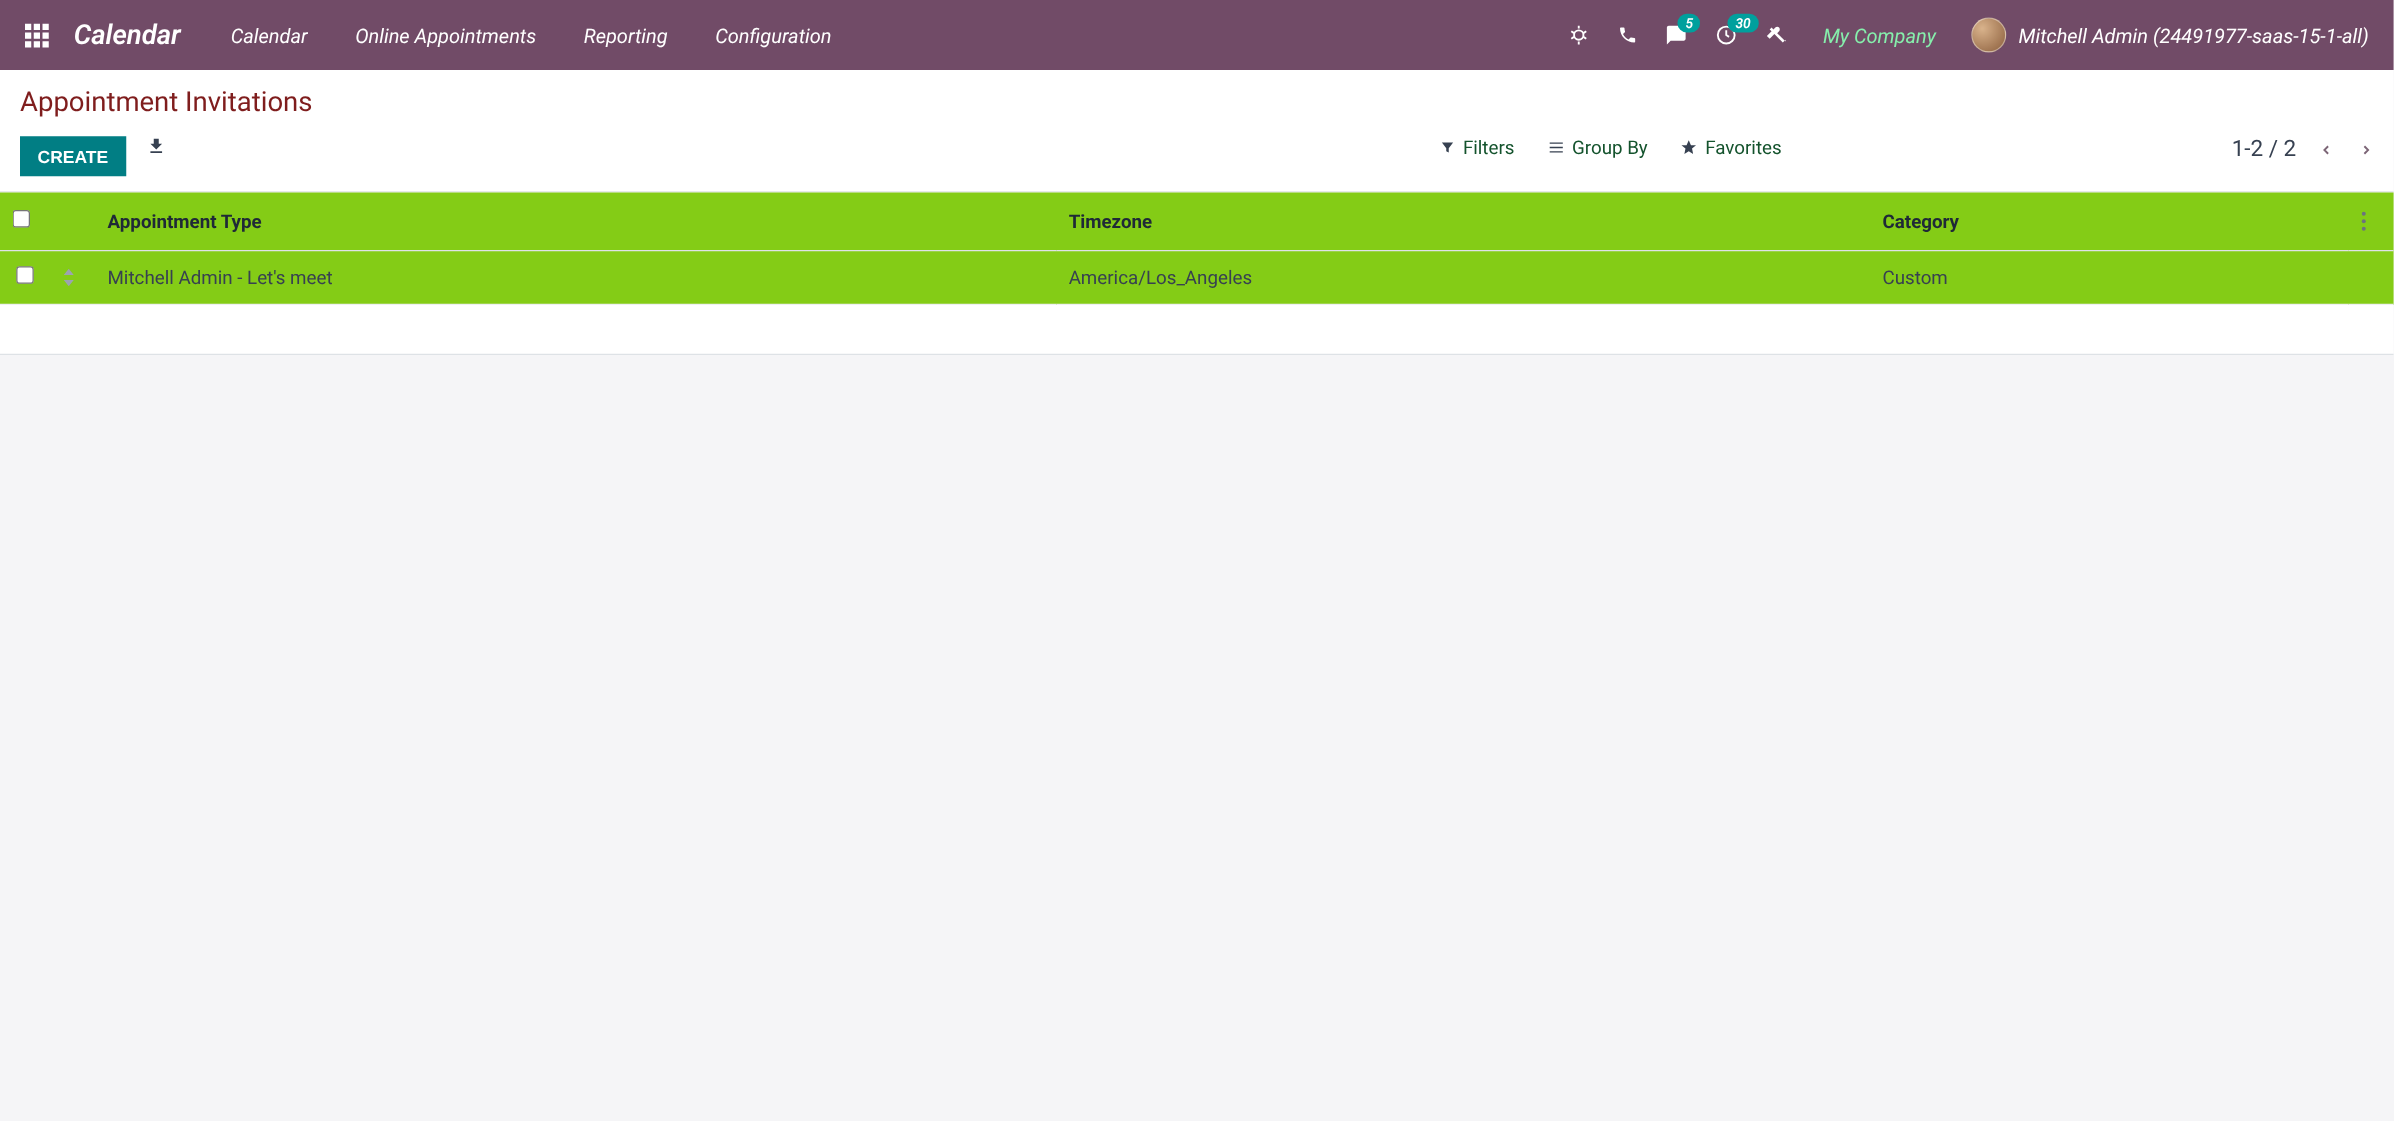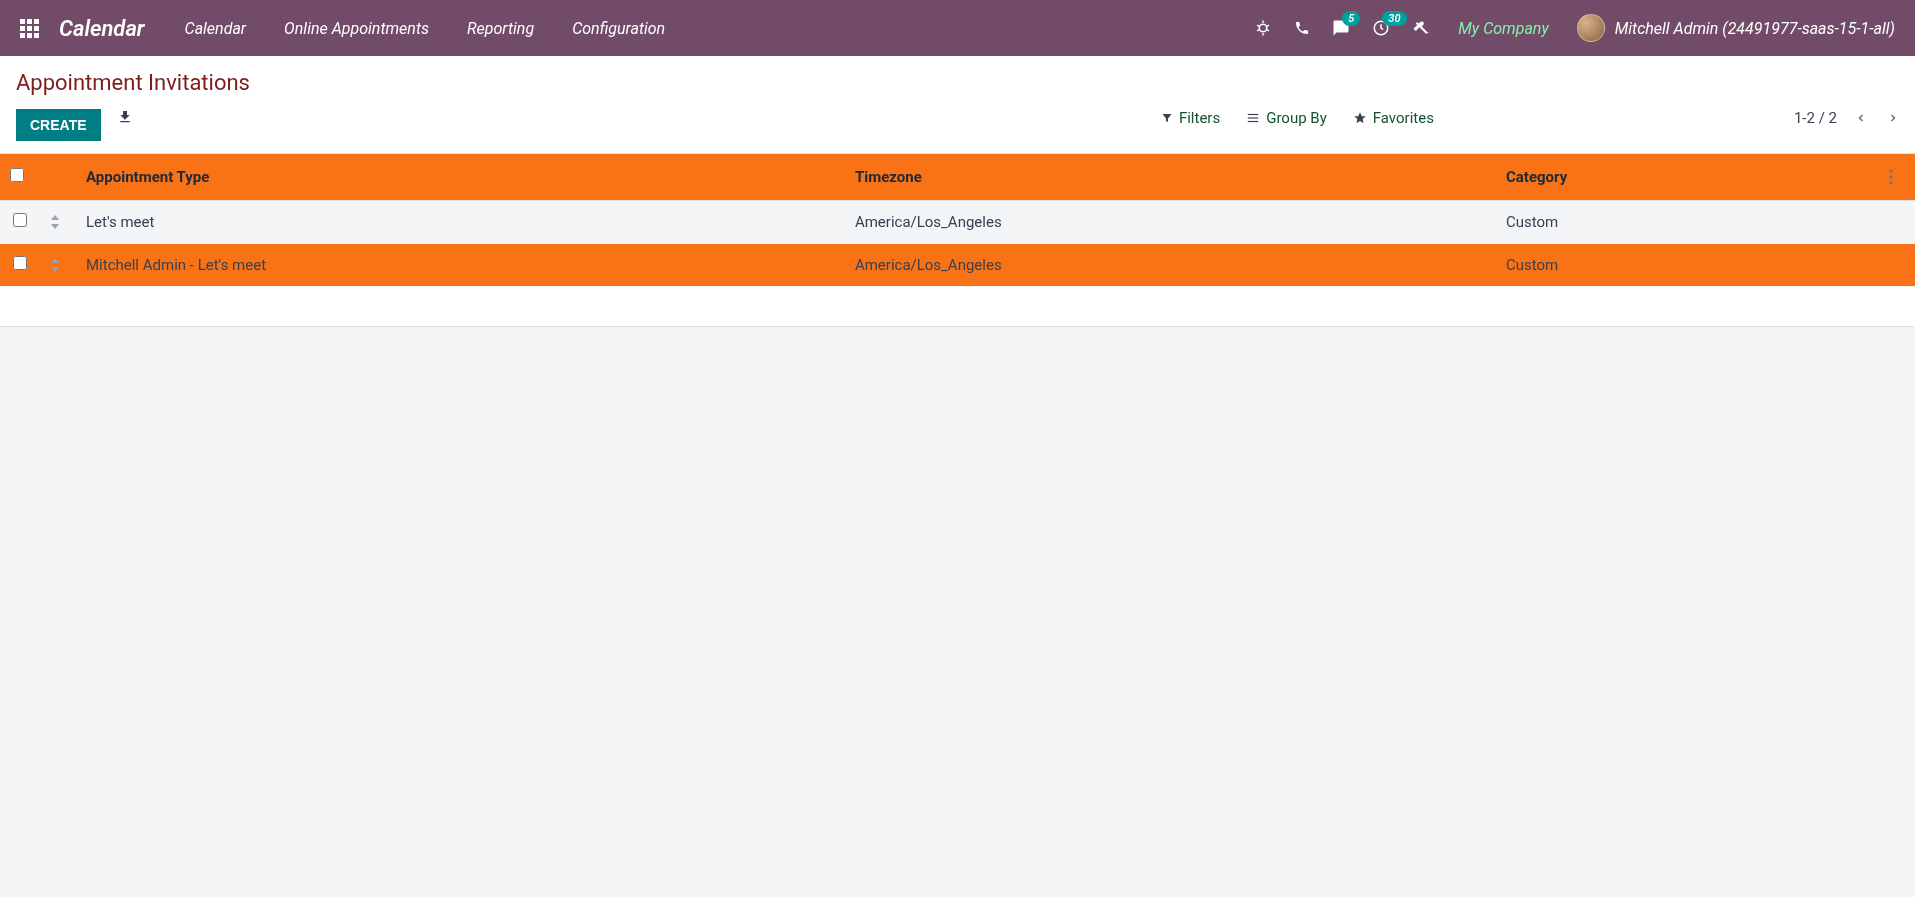--- a/index.html
+++ b/index.html
@@ -70,25 +70,25 @@
   .cp-row2 { display:flex; align-items:flex-start; margin-top:14px; }
   .create-btn {
     background:#017e84; color:#fff; border:none;
     padding:8px 14px; font-weight:600; font-size:14px; cursor:pointer;
   }
   .download-ico { margin-left:16px; color:#374151; cursor:pointer; }
   .cp-row2 .spacer{flex:1;}
   .filter-controls { display:flex; gap:26px; align-items:center; }
   .filter-ctrl { display:flex; align-items:center; gap:6px; cursor:pointer; color:#14532d; font-size:15px;}
   .pager-wrap { display:flex; align-items:center; gap:18px; margin-left:auto; }
-  .pager-text { color:#374151; font-size:15px; }
+  .pager-text { color:#374151; font-size:18px; }
   .pager-arrows { display:flex; gap:20px; }
   .pager-arrows span { color:#7c6576; cursor:pointer; font-size:18px; }
   
-  .list-table { width:100%; border-collapse:collapse; background:#f97316; }
+  .list-table { width:100%; border-collapse:collapse; background:#84cc16; }
   .list-table th {
     text-align:left; padding:14px 10px; font-weight:700; color:#1f2937;
     border-bottom:1px solid #dee2e6; font-size:15px;
   }
   .list-table td {
     padding:12px 10px; border-bottom:1px solid #eef0f2; color:#374151; font-size:15px;
   }
   .list-table tr.row.hl { background:#f4f5f7; }
   .chk-col { width:40px; text-align:center; }
   .handle-col { width:36px; color:#9ca3af; text-align:center;}
@@ -227,32 +227,20 @@
       <th class="kebab-col">
         <svg width="4" height="16" viewBox="0 0 4 16" fill="#6b7280">
             <circle cx="2" cy="2" r="1.6"></circle>
             <circle cx="2" cy="8" r="1.6"></circle>
             <circle cx="2" cy="14" r="1.6"></circle>
           </svg>
       </th>
     </tr>
   </thead>
   <tbody>
-    <tr class="row hl">
-      <td class="chk-col"><input type="checkbox" style=""></td>
-      <td class="handle-col">
-        <svg width="10" height="14" viewBox="0 0 10 14" fill="#9ca3af">
-            <path d="M5 0l4 5H1l4-5zm0 14l-4-5h8l-4 5z"></path>
-          </svg>
-      </td>
-      <td>Let's meet</td>
-      <td>America/Los_Angeles</td>
-      <td>Custom</td>
-      <td></td>
-    </tr>
     <tr class="row">
       <td class="chk-col"><input type="checkbox" style=""></td>
       <td class="handle-col">
         <svg width="10" height="14" viewBox="0 0 10 14" fill="#9ca3af">
             <path d="M5 0l4 5H1l4-5zm0 14l-4-5h8l-4 5z"></path>
           </svg>
       </td>
       <td>Mitchell Admin - Let's meet</td>
       <td>America/Los_Angeles</td>
       <td>Custom</td>

